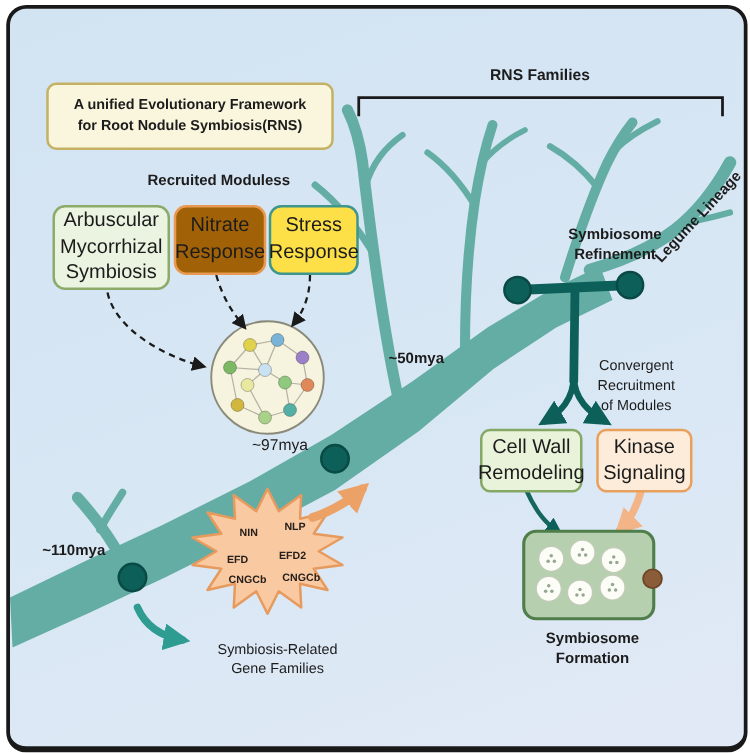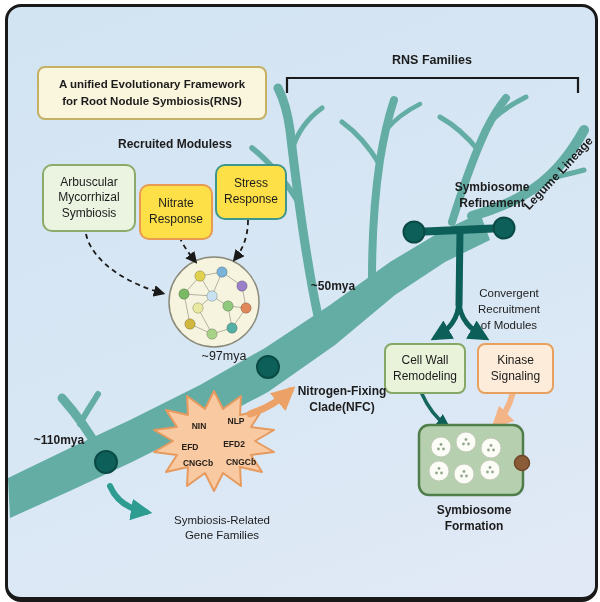--- a/index.html
+++ b/index.html
@@ -5,26 +5,26 @@
   body { margin:0; background:#ffffff; font-family:"Liberation Sans", sans-serif; }
   .stage { position:relative; width:600px; height:602px; background:#ffffff; overflow:hidden; }
   .frame-bg { position:absolute; left:5px; top:4px; width:587px; height:590px;
     border:3px solid #191919; border-bottom-width:5px; border-radius:16px;
     background:linear-gradient(160deg,#d2e3f2 0%, #d8e7f4 55%, #e2e9f6 100%); }
   svg.layer { position:absolute; left:0; top:0; width:600px; height:602px; pointer-events:none; }
   .t { position:absolute; white-space:pre-line; text-align:center; color:#1c1c1c; line-height:1.3; }
   .b { font-weight:bold; }
   .mbox { position:absolute; border-radius:10px; border:2px solid; display:flex;
     align-items:center; justify-content:center; text-align:center; white-space:pre-line;
-    font-size:12px; line-height:1.3; color:#1c1c1c; }
+    font-size:16px; line-height:1.3; color:#1c1c1c; }
   #titleBox { left:37px; top:66px; width:226px; height:50px; background:#faf6de; border-color:#c4b163;
     border-radius:8px; font-size:11.5px; font-weight:bold; line-height:1.5; }
   #modulesHeader { left:95px; top:137px; width:160px; font-size:12px; }
   #amsBox { left:42px; top:164px; width:90px; height:64px; background:#eaf4e0; border-color:#8cab6a; }
-  #nitrateBox { left:139px; top:164px; width:70px; height:52px; background:#fde047; border-color:#e89a52;margin-top:20px; }
+  #nitrateBox { left:139px; top:164px; width:70px; height:52px; background:#a16207; border-color:#e89a52; }
   #stressBox { left:215px; top:164px; width:68px; height:52px; background:#fde047; border-color:#3f968c; }
   #networkCaption { left:20px; top:287px; width:158px; font-size:11px; }
   #t97 { left:188px; top:348px; width:72px; font-size:12.5px; font-weight:normal; }
   #t50 { left:302px; top:279px; width:62px; font-size:12px; font-weight:bold; }
   #t110 { left:24px; top:433px; width:70px; font-size:12px; font-weight:bold; }
   #rnsFamilies { left:357px; top:52px; width:150px; font-size:12.5px; }
   #symbRefine { left:433px; top:180px; width:118px; font-size:12px; }
   #legume { left:498px; top:166px; width:122px; font-size:12px; transform:rotate(-47deg); }
   #convergent { left:458px; top:261px; width:102px; font-size:11.5px; line-height:1.4;margin-top:24px; }
   #cellWallBox { left:384px; top:343px; width:78px; height:47px; background:#e9f3da; border-color:#86a866; border-radius:8px;text-align:center; }
@@ -199,22 +199,20 @@
   <div id="symbRefine" class="t b">Symbiosome
 Refinement</div>
   <div id="legume" class="t b">Legume Lineage</div>
   <div id="convergent" class="t">Convergent
 Recruitment
 of Modules</div>
   <div id="cellWallBox" class="mbox">Cell Wall
 Remodeling</div>
   <div id="kinaseBox" class="mbox">Kinase
 Signaling</div>
-  <div id="nfc" class="t b">Nitrogen-Fixing
-Clade(NFC)</div>
   <div id="symFormation" class="t b">Symbiosome
 Formation</div>
   <div id="geneCaption" class="t">Symbiosis-Related
 Gene Families</div>
 
   <span id="g0" class="gene">NIN</span>
   <span id="g1" class="gene">NLP</span>
   <span id="g2" class="gene">EFD</span>
   <span id="g3" class="gene">EFD2</span>
   <span id="g4" class="gene">CNGCb</span>

